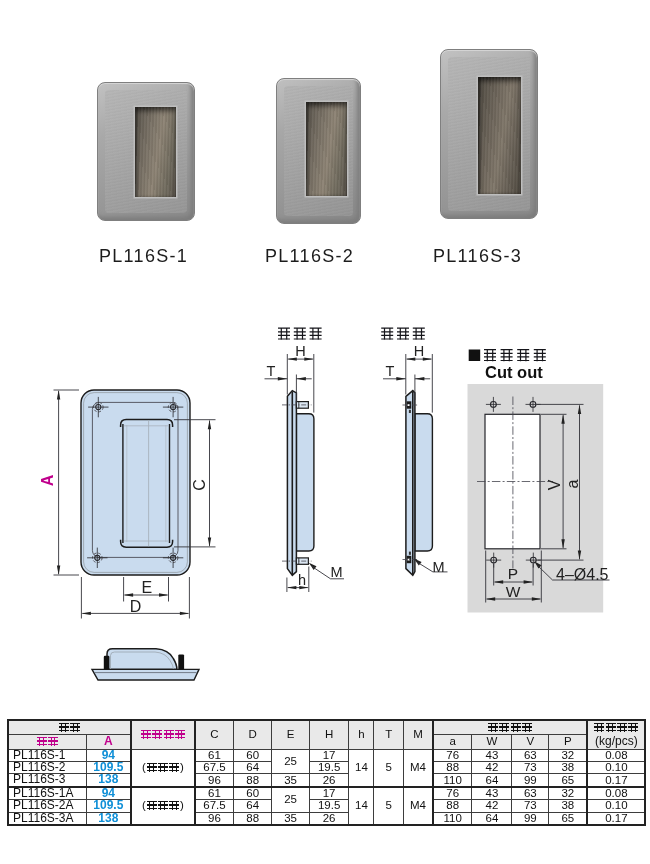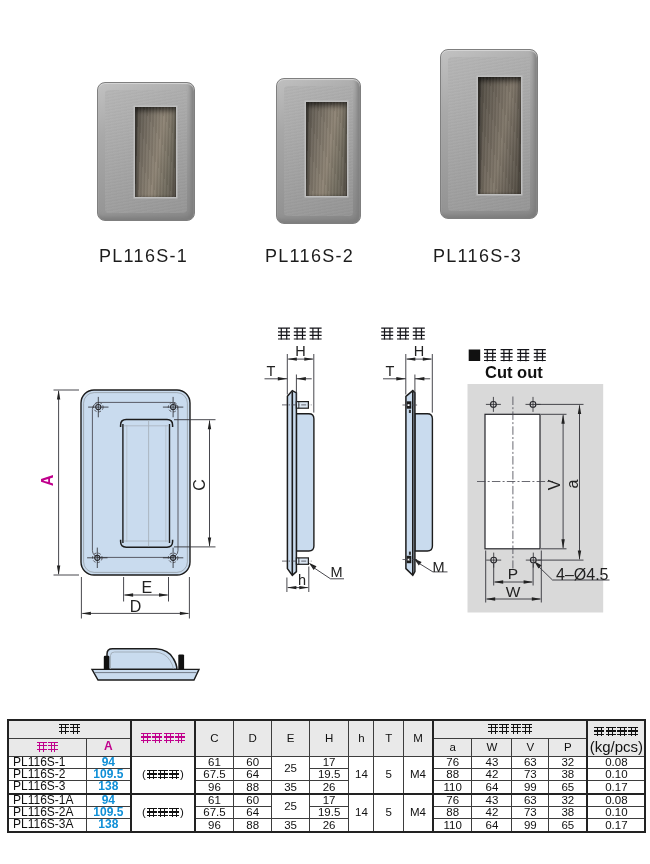--- a/index.html
+++ b/index.html
@@ -348,21 +348,21 @@
           <td class="hdr bt bl z10" colspan="2"><span><i class="z"></i><i class="z"></i></span></td>
           <td class="hdr bt bl br z10 mag" rowspan="2"><span><i class="z"></i><i class="z"></i><i class="z"></i><i class="z"></i></span></td>
           <td class="hdr bt" rowspan="2">C</td>
           <td class="hdr bt" rowspan="2">D</td>
           <td class="hdr bt" rowspan="2">E</td>
           <td class="hdr bt" rowspan="2">H</td>
           <td class="hdr bt" rowspan="2">h</td>
           <td class="hdr bt" rowspan="2">T</td>
           <td class="hdr bt br" rowspan="2">M</td>
           <td class="hdr bt z10" colspan="4"><span><i class="z"></i><i class="z"></i><i class="z"></i><i class="z"></i></span></td>
-          <td class="hdr bt bl br z10" rowspan="2" style="font-size:15px;line-height:1.15"><span><i class="z"></i><i class="z"></i><i class="z"></i><i class="z"></i></span><br>(kg/pcs)</td>
+          <td class="hdr bt bl br z10" rowspan="2" style="font-size:12px;line-height:1.15"><span><i class="z"></i><i class="z"></i><i class="z"></i><i class="z"></i></span><br>(kg/pcs)</td>
         </tr>
         <tr style="height:12px">
           <td class="hdr bl z10 mag"><span><i class="z"></i><i class="z"></i></span></td>
           <td class="hdr mag" style="font-weight:bold;font-size:12px">A</td>
           <td class="hdr bl">a</td>
           <td class="hdr">W</td>
           <td class="hdr">V</td>
           <td class="hdr br">P</td>
         </tr>
         <tr style="height:11.8px">

